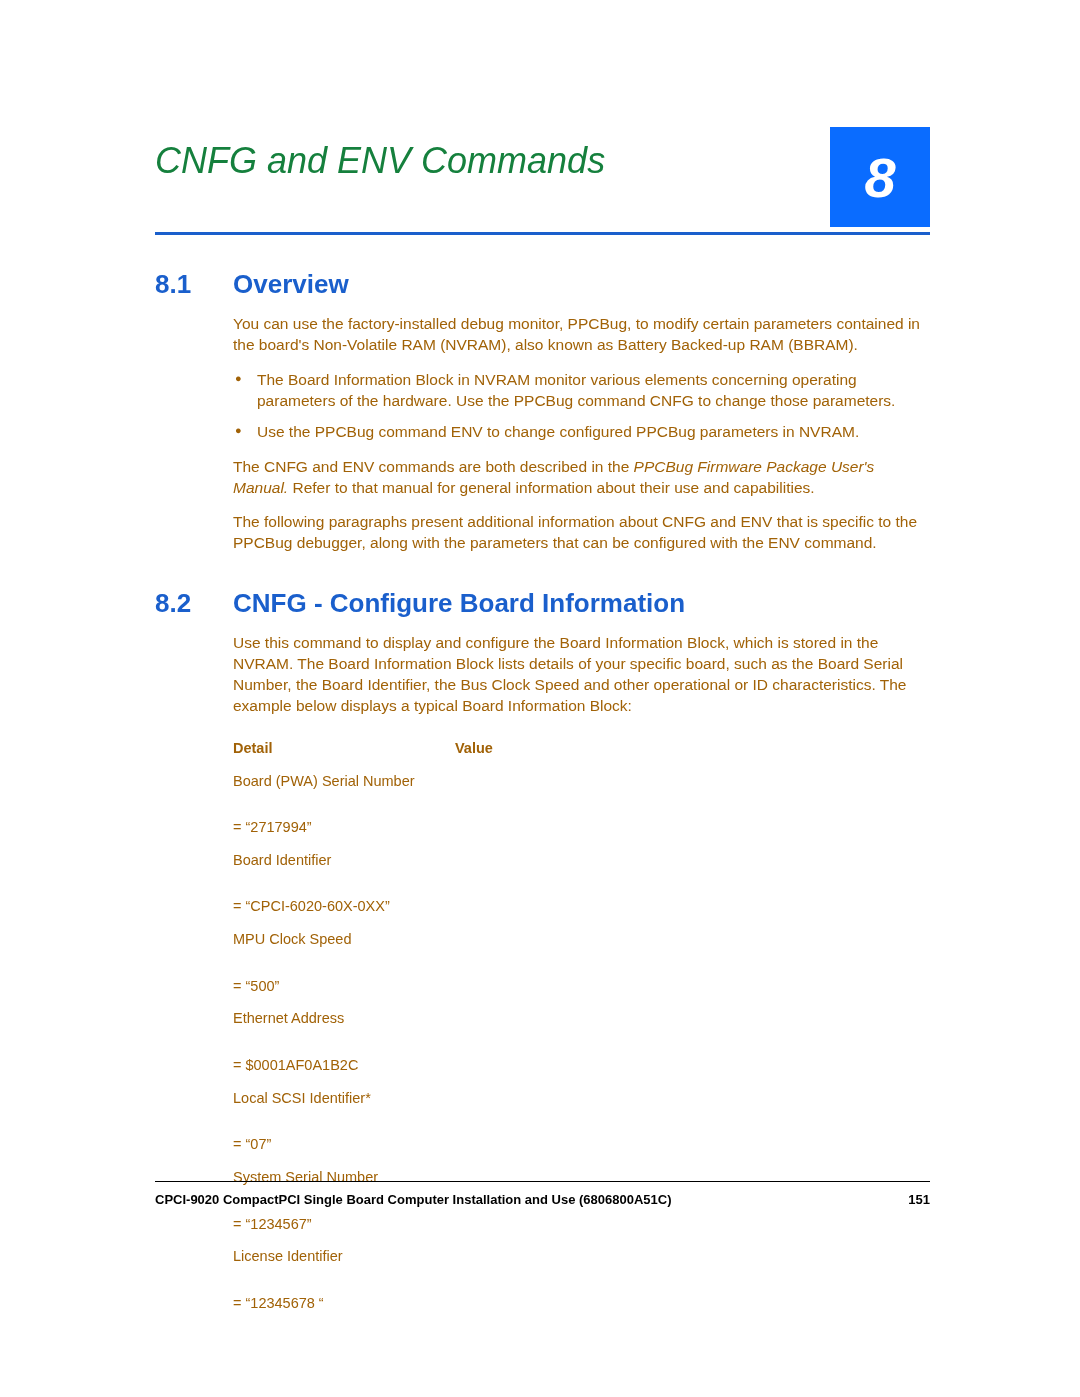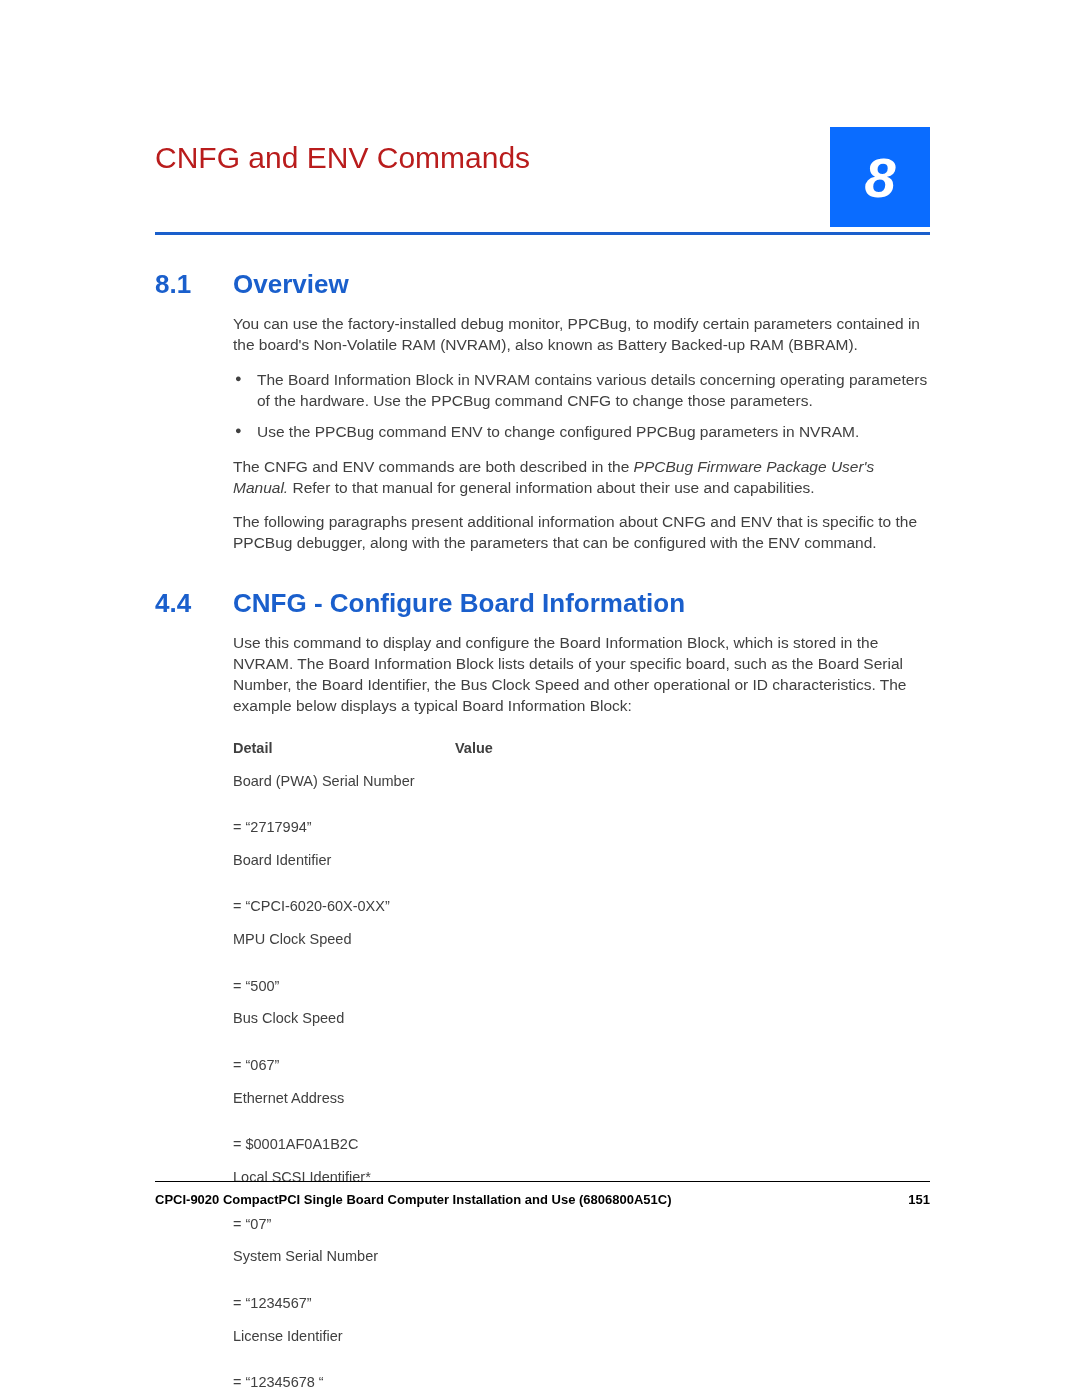--- a/index.html
+++ b/index.html
@@ -15,22 +15,23 @@
   }
 
   
   .chapter-header {
     position: relative;
     height: 100px;
     border-bottom: 3px solid #1a5fcc;
   }
   .chapter-title {
     font-family: Arial, Helvetica, sans-serif;
-    font-size: 30px;
-    color: #b91c1c;
+    font-style: italic;
+    font-size: 36px;
+    color: #15803d;
     line-height: 1;
     padding-top: 8px;
   }
   .chapter-badge {
     position: absolute;
     right: 0;
     top: -8px;
     width: 100px;
     height: 100px;
     background: #0a6cff;
@@ -53,21 +54,21 @@
     color: #1a5fcc;
     font-weight: 700;
     font-size: 26px;
     margin-bottom: 14px;
   }
   .section-number { min-width: 50px; }
   .section-body {
     margin-left: 78px;  
     font-size: 15.5px;
     line-height: 1.35;
-    color: #404040;
+    color: #a16207;
   }
   .section-body p { margin-bottom: 14px; }
   .section-body ul { list-style: none; margin: 4px 0 14px 0; }
   .section-body ul li {
     position: relative;
     padding-left: 24px;
     margin-bottom: 10px;
   }
   .section-body ul li::before {
     content: "\25CF"; 
@@ -117,33 +118,33 @@
   </div>
 
   <div class="section">
     <div class="section-heading">
       <span class="section-number">8.1</span>
       <span>Overview</span>
     </div>
     <div class="section-body">
       <p>You can use the factory-installed debug monitor, PPCBug, to modify certain parameters contained in the board's Non-Volatile RAM (NVRAM), also known as Battery Backed-up RAM (BBRAM).</p>
       <ul>
-        <li>The Board Information Block in NVRAM contains various details concerning operating parameters of the hardware. Use the PPCBug command CNFG to change those parameters.</li>
+        <li>The Board Information Block in NVRAM monitor various elements concerning operating parameters of the hardware. Use the PPCBug command CNFG to change those parameters.</li>
         <li>Use the PPCBug command ENV to change configured PPCBug parameters in NVRAM.</li>
       </ul>
       <p>
         <span>The CNFG and ENV commands are both described in the </span><span class="italic-title">PPCBug Firmware Package User's Manual.</span><span> Refer to that manual for general information about their use and capabilities.</span>
       </p>
       <p>The following paragraphs present additional information about CNFG and ENV that is specific to the PPCBug debugger, along with the parameters that can be configured with the ENV command.</p>
     </div>
   </div>
 
   <div class="section">
     <div class="section-heading">
-      <span class="section-number">4.4</span>
+      <span class="section-number">8.2</span>
       <span>CNFG - Configure Board Information</span>
     </div>
     <div class="section-body">
       <p>Use this command to display and configure the Board Information Block, which is stored in the NVRAM. The Board Information Block lists details of your specific board, such as the Board Serial Number, the Board Identifier, the Bus Clock Speed and other operational or ID characteristics. The example below displays a typical Board Information Block:</p>
 
       <div class="detail-table">
         <div class="detail-header">
           <div class="col-detail">Detail</div>
           <div class="col-value">Value</div>
         </div>
@@ -152,24 +153,20 @@
               <div class="col-detail">Board (PWA) Serial Number</div>
               <div class="col-value">= “2717994”</div>
             </div>
             <div class="detail-row">
               <div class="col-detail">Board Identifier</div>
               <div class="col-value">= “CPCI-6020-60X-0XX”</div>
             </div>
             <div class="detail-row">
               <div class="col-detail">MPU Clock Speed</div>
               <div class="col-value">= “500”</div>
-            </div>
-            <div class="detail-row">
-              <div class="col-detail">Bus Clock Speed</div>
-              <div class="col-value">= “067”</div>
             </div>
             <div class="detail-row">
               <div class="col-detail">Ethernet Address</div>
               <div class="col-value">= $0001AF0A1B2C</div>
             </div>
             <div class="detail-row">
               <div class="col-detail">Local SCSI Identifier*</div>
               <div class="col-value">= “07”</div>
             </div>
             <div class="detail-row">

